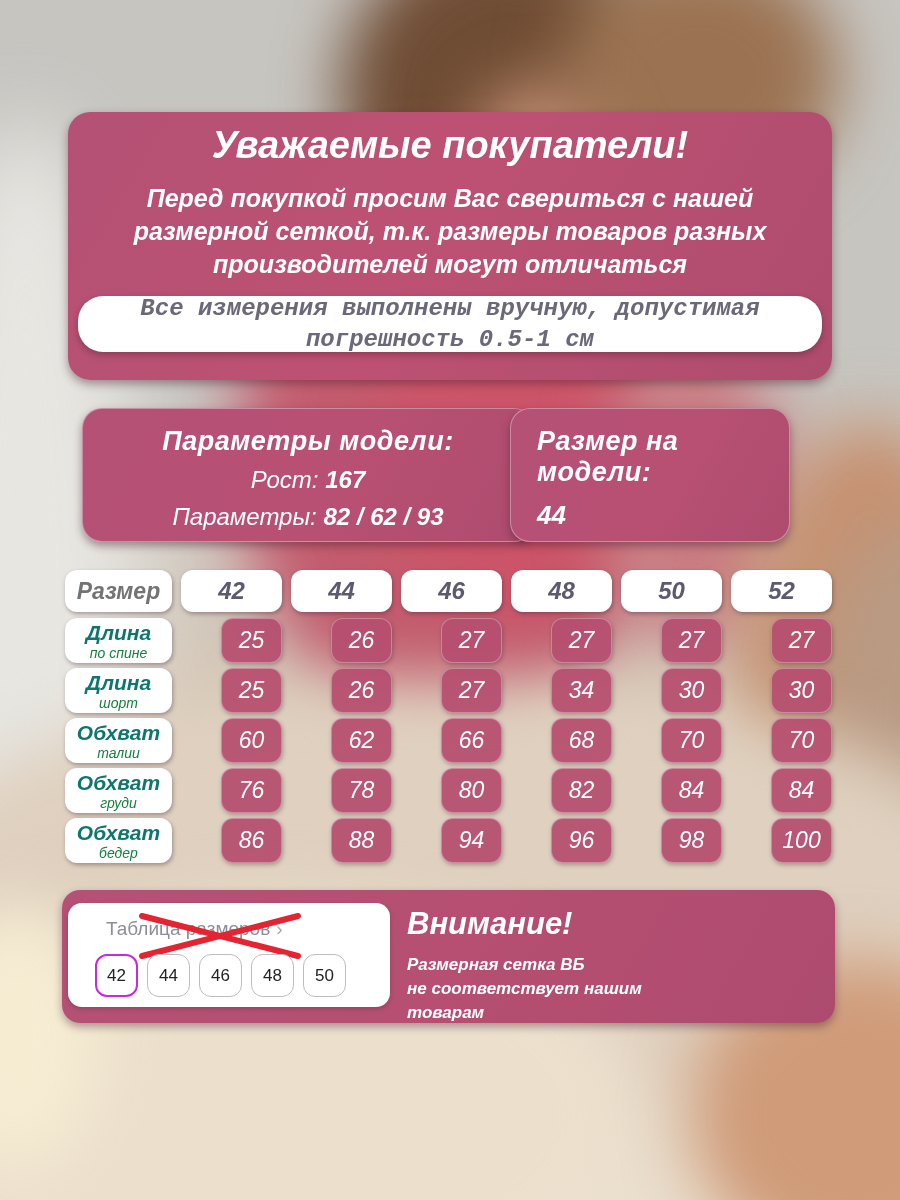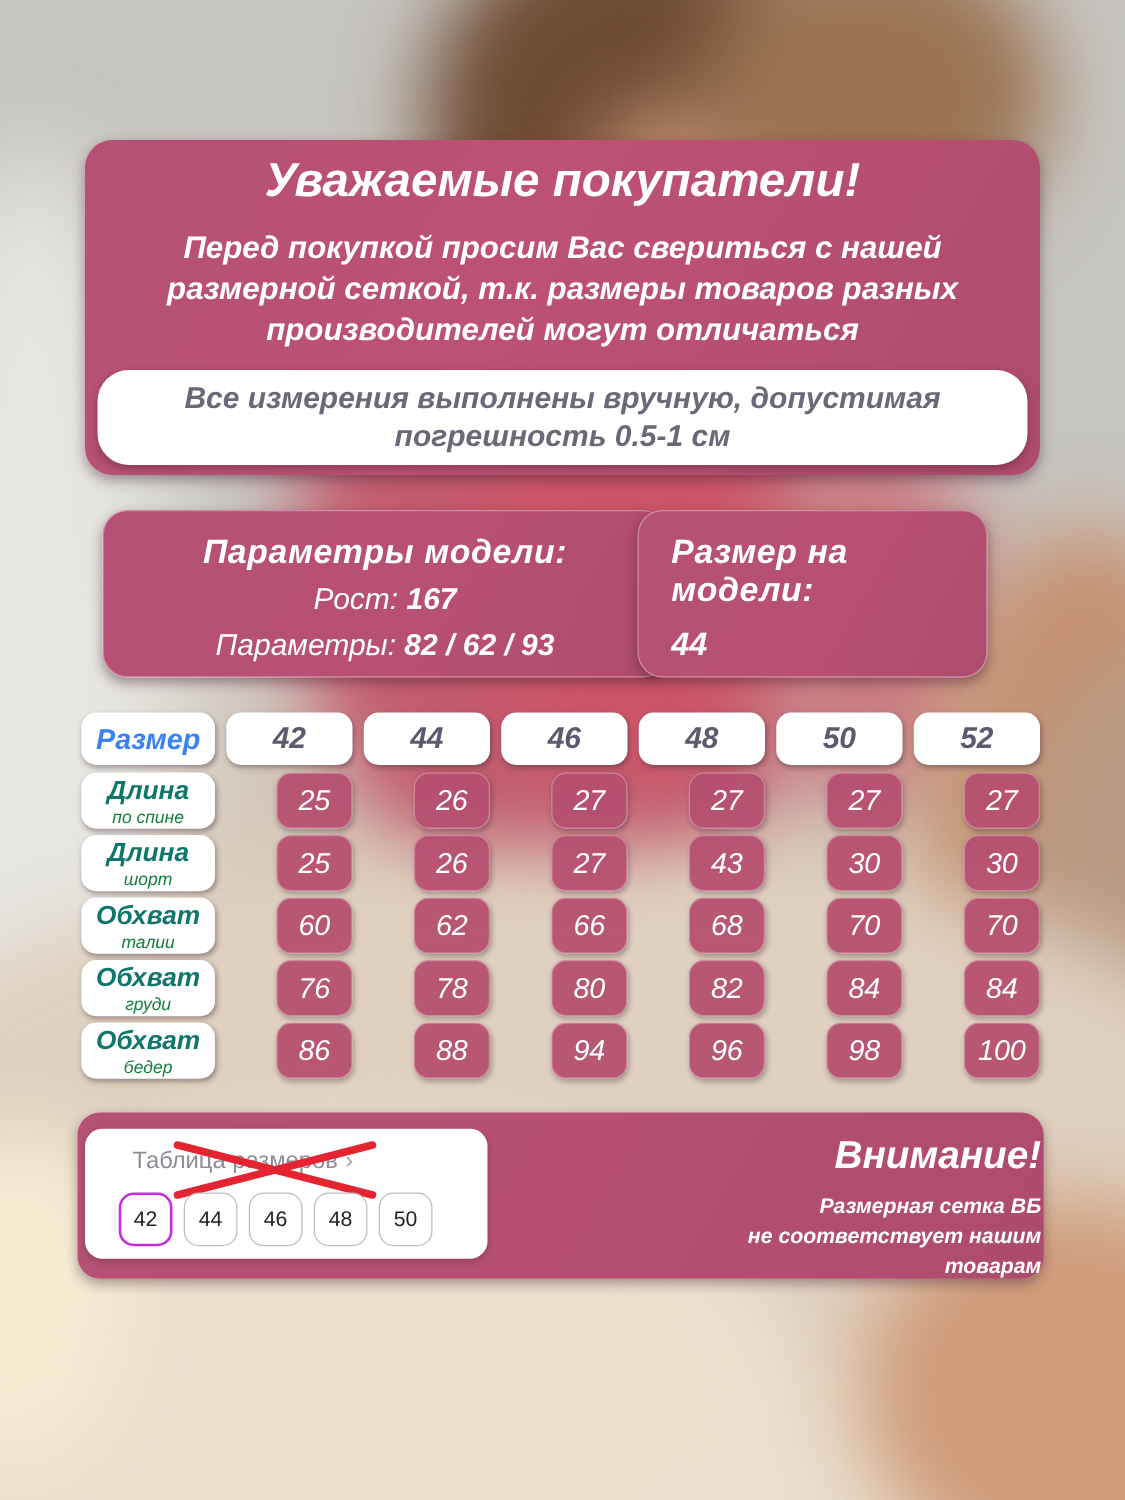--- a/index.html
+++ b/index.html
@@ -32,22 +32,22 @@
   
   .banner{
     position:absolute;left:68px;top:112px;width:764px;height:268px;
     border-radius:22px;background:linear-gradient(120deg,#b45175 0%,#bd5173 45%,#ae4c6e 100%);
     box-shadow:0 4px 10px rgba(70,30,50,.45);
     color:#fff;text-align:center;font-style:italic;box-sizing:border-box;
   }
   .banner-title{margin:0;padding-top:12px;font-size:38px;font-weight:bold;}
   .banner-body{margin:15px auto 0;font-size:25px;font-weight:bold;line-height:1.32;white-space:pre-line;}
   .note{
-    position:absolute;left:10px;right:10px;top:184px;height:76px;background:#fff;border-radius:25px;
-    display:flex;align-items:center;justify-content:center;box-shadow:0 3px 7px rgba(0,0,0,.25);
+    position:absolute;left:10px;right:10px;top:184px;height:56px;background:#fff;border-radius:25px;
+    display:flex;align-items:center;justify-content:center;box-shadow:0 3px 7px rgba(0,0,0,.25);font-family:Liberation Mono, monospace;
   }
   .note p{margin:0;font-size:24px;font-weight:bold;color:#6b6879;line-height:1.3;white-space:pre-line;}
 
   
   .param-box{
     position:absolute;top:408px;height:134px;border-radius:20px;
     background:linear-gradient(120deg,#b45175 0%,#b85073 55%,#ae4c6e 100%);
     box-shadow:0 4px 9px rgba(70,30,50,.45);border:1px solid rgba(255,255,255,.35);
     color:#fff;font-style:italic;padding:13px 26px;box-sizing:border-box;
   }
@@ -60,21 +60,21 @@
 
   
   .size-table{position:absolute;left:65px;top:570px;width:767px;}
   .trow{display:flex;gap:9px;height:45px;margin-bottom:5px;}
   .trow.header{height:42px;margin-bottom:6px;}
   .cell{display:flex;align-items:center;justify-content:center;border-radius:12px;font-style:italic;}
   .label-cell{
     width:107px;flex:none;background:#fff;flex-direction:column;line-height:1;
     box-shadow:1px 2px 4px rgba(60,40,55,.4);
   }
-  .header-label{font-size:23px;font-weight:bold;color:#3b82f6;}
+  .header-label{font-size:23px;font-weight:bold;color:#737373;}
   .lbl-main{font-size:21px;font-weight:bold;color:#0f766e;}
   .lbl-sub{font-size:14px;color:#15803d;margin-top:3px;}
   .head-cell{
     flex:1;background:#fff;font-size:24px;font-weight:bold;color:#5d5a70;
     box-shadow:1px 2px 4px rgba(60,40,55,.4);
   }
   .data-cell{
     flex:1;background:rgba(182,79,112,.94);font-size:23px;color:#fff;
     border:1px solid rgba(255,255,255,.3);box-shadow:1px 2px 4px rgba(60,40,55,.35);box-sizing:border-box;margin-left:40px;
   }
@@ -91,21 +91,21 @@
   }
   .wb-label-row{position:absolute;left:38px;top:15px;font-size:19px;color:#8f8d98;white-space:nowrap;}
   .wb-chevron{margin-left:6px;color:#a7a5ae;font-size:19px;}
   .red-x{position:absolute;left:28px;top:-10px;pointer-events:none;}
   .wb-buttons{position:absolute;left:27px;top:51px;display:flex;gap:9px;}
   .wb-btn{
     width:43px;height:43px;border-radius:12px;border:1.5px solid #bdbcc3;background:#fff;
     display:flex;align-items:center;justify-content:center;font-size:17px;color:#222227;box-sizing:border-box;
   }
   .wb-btn.selected{border:2px solid #c42be0;}
-  .attention{position:absolute;left:345px;right:2px;top:16px;text-align:right;color:#fff;font-style:italic;}
+  .attention{position:absolute;left:345px;right:2px;top:16px;text-align:left;color:#fff;font-style:italic;}
   .attention-title{font-size:31px;font-weight:bold;}
   .attention-text{margin-top:11px;font-size:17px;font-weight:bold;line-height:1.4;white-space:pre-line;}
 </style>
 </head>
 <body>
 
 <div class="stage">
 
   <div class="bg">
     <div class="b-wall"></div>
@@ -181,21 +181,21 @@
           <div class="cell data-cell">27</div>
         </div>
         <div class="trow">
           <div class="cell label-cell">
             <span class="lbl-main">Длина</span>
             <span class="lbl-sub">шорт</span>
           </div>
           <div class="cell data-cell">25</div>
           <div class="cell data-cell">26</div>
           <div class="cell data-cell">27</div>
-          <div class="cell data-cell">43</div>
+          <div class="cell data-cell">34</div>
           <div class="cell data-cell">30</div>
           <div class="cell data-cell">30</div>
         </div>
         <div class="trow">
           <div class="cell label-cell">
             <span class="lbl-main">Обхват</span>
             <span class="lbl-sub">талии</span>
           </div>
           <div class="cell data-cell">60</div>
           <div class="cell data-cell">62</div>

